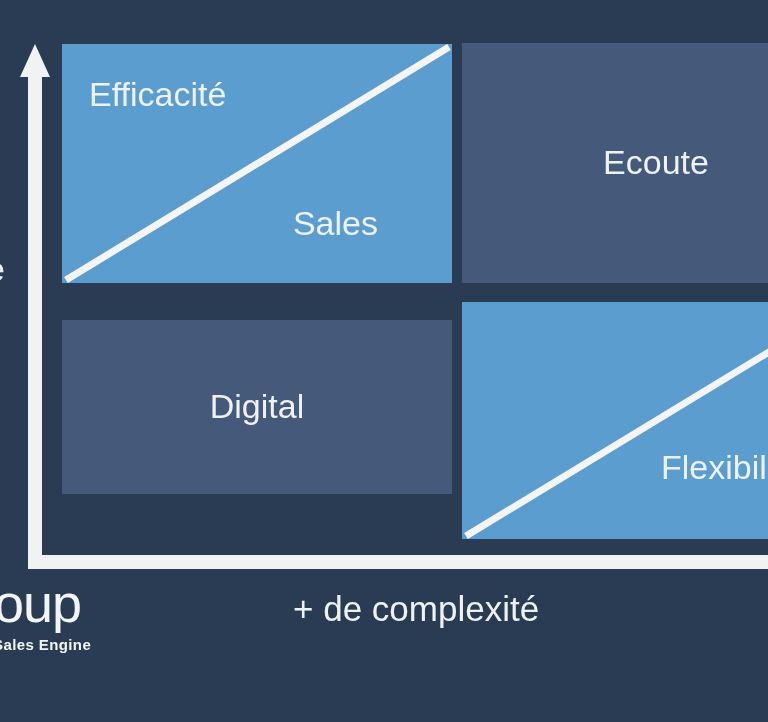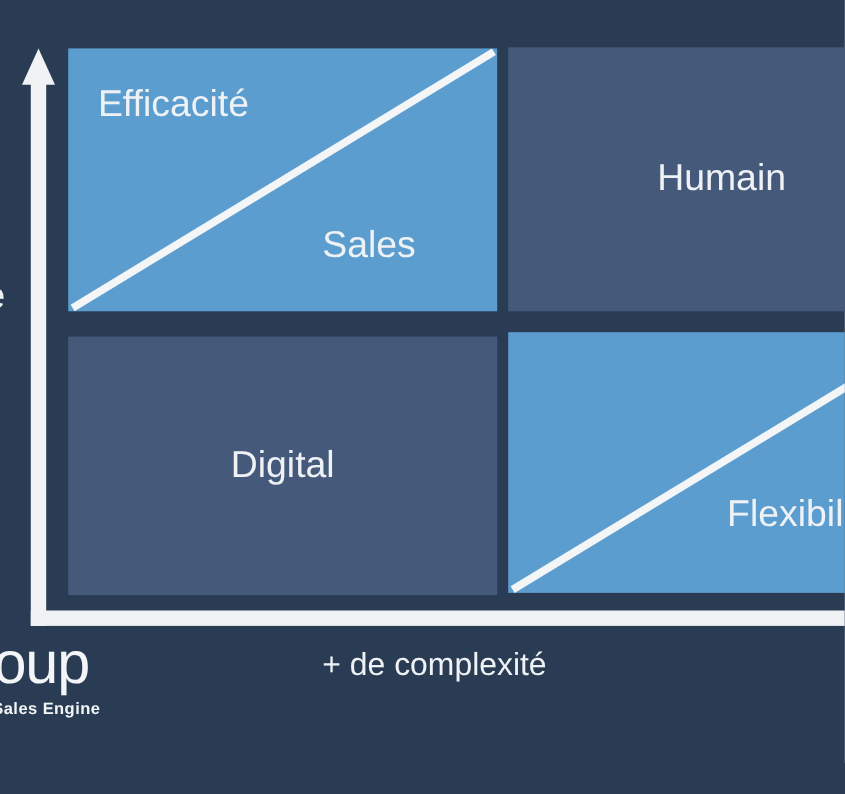--- a/index.html
+++ b/index.html
@@ -17,34 +17,34 @@
     border-left:15px solid transparent;border-right:15px solid transparent;
     border-bottom:33px solid #F0F2F4;
   }
   .x-axis{left:28px;top:555px;width:740px;height:14px;background:#F0F2F4;}
   
   .q{position:absolute;box-sizing:border-box;}
   .q.light{background:#5C9DD0;}
   .q.dark{background:#45597A;}
   .q-tl{left:62px;top:44px;width:390px;height:239px;}
   .q-tr{left:462px;top:43px;width:388px;height:240px;display:flex;align-items:center;justify-content:center;}
-  .q-bl{left:62px;top:306px;width:390px;height:235px;display:flex;align-items:center;justify-content:center;}
+  .q-bl{left:62px;top:320px;width:390px;height:174px;display:flex;align-items:center;justify-content:center;}
   .q-br{left:462px;top:302px;width:388px;height:237px;}
   .diag{position:absolute;left:0;top:0;}
   .diag line{stroke:#F3F5F7;stroke-width:7;}
   
   .qlabel{
     color:#EFF2F5;font-size:34px;line-height:1.15;white-space:nowrap;
   }
   .lbl-efficacite{position:absolute;left:27px;top:31px;}
   .lbl-ecoute{position:absolute;right:74px;bottom:40px;}
   .lbl-cout{position:absolute;left:49px;top:33px;}
   .lbl-flexibilite{position:absolute;left:199px;top:146px;}
   .x-axis-label{
-    left:293px;top:589px;color:#EFF2F5;font-size:29px;white-space:nowrap;
+    left:293px;top:589px;color:#EFF2F5;font-size:35px;white-space:nowrap;
   }
   .y-axis-label-fragment{
     left:-14px;top:250px;color:#EFF2F5;font-size:34px;white-space:nowrap;
   }
   
   .logo-wordmark{
     left:-6px;top:574px;color:#F3F5F7;font-size:54px;line-height:1.1;
     letter-spacing:-1px;font-weight:400;white-space:nowrap;
   }
   .logo-tagline{
@@ -64,21 +64,21 @@
 
   <div class="q light q-tl">
     <svg class="diag" width="390" height="239">
       <line x1="4" y1="236" x2="387" y2="3"></line>
     </svg>
     <span class="qlabel lbl-efficacite">Efficacité</span>
     <span class="qlabel lbl-ecoute">Sales</span>
   </div>
 
   <div class="q dark q-tr">
-    <span class="qlabel">Humain</span>
+    <span class="qlabel">Ecoute</span>
   </div>
 
   <div class="q dark q-bl">
     <span class="qlabel">Digital</span>
   </div>
 
   <div class="q light q-br">
     <svg class="diag" width="388" height="237">
       <line x1="4" y1="234" x2="386" y2="2"></line>
     </svg>

